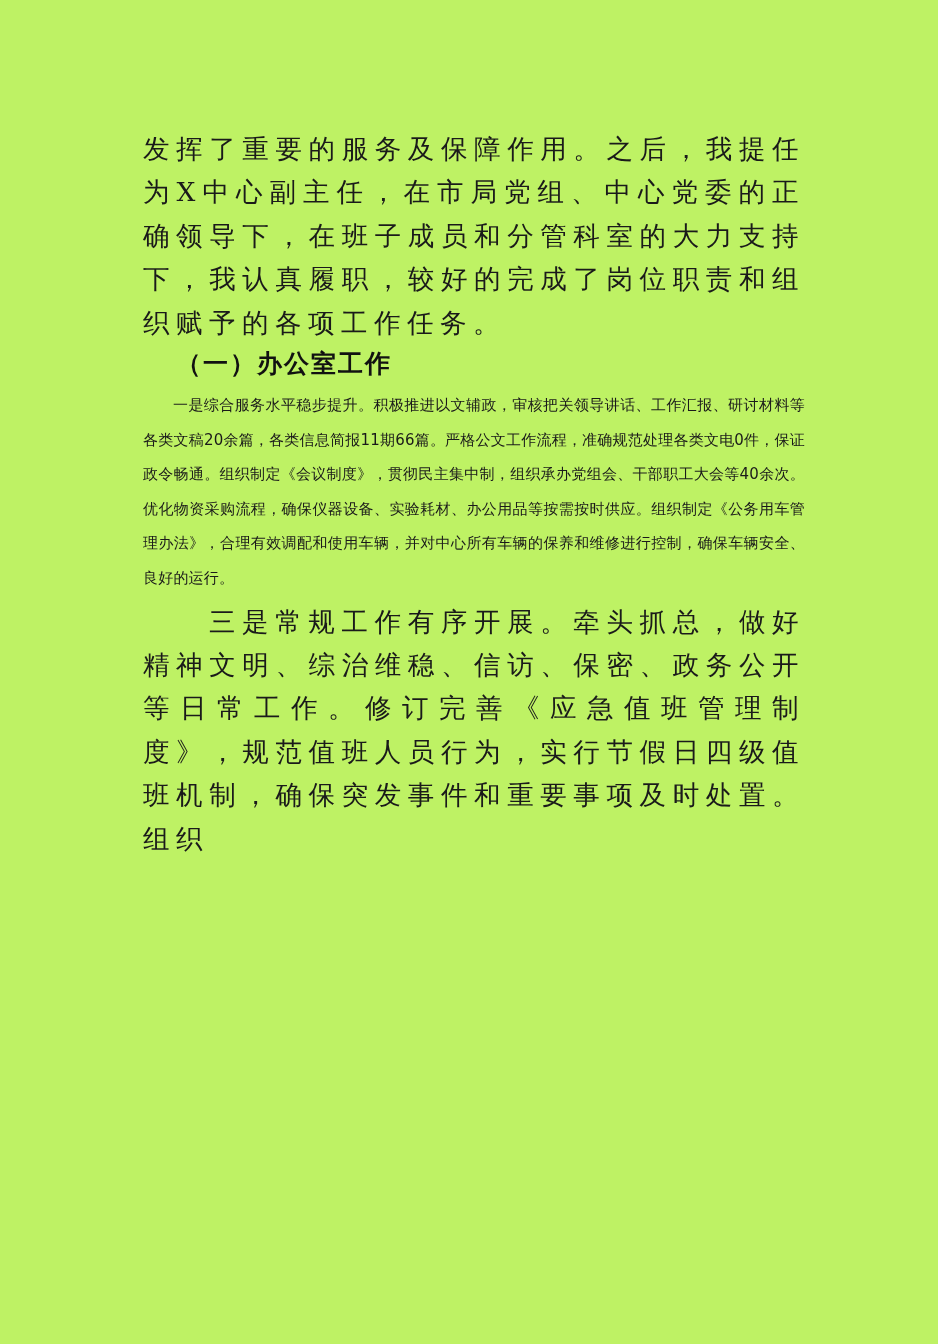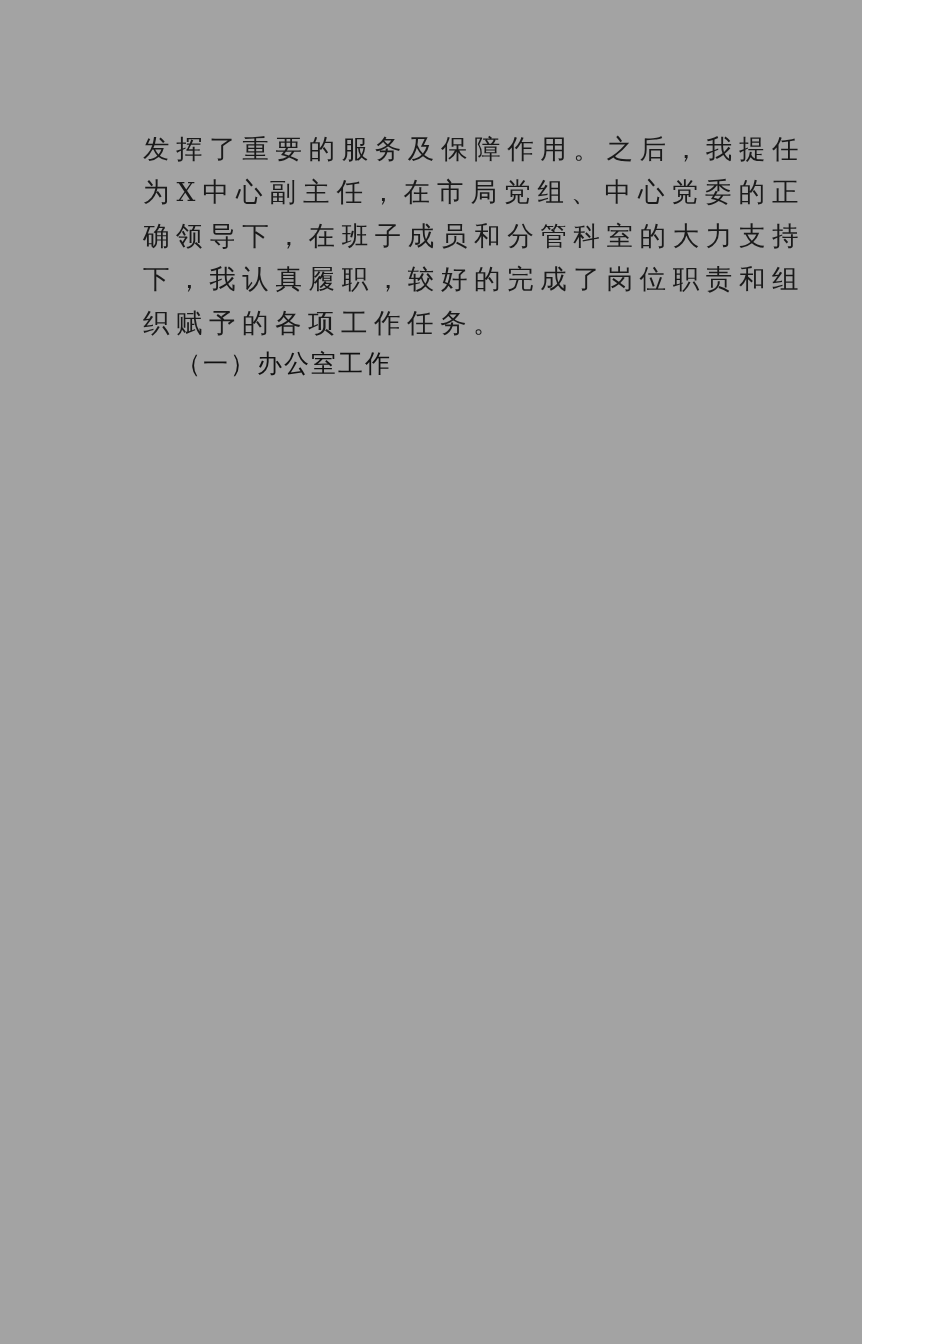--- a/index.html
+++ b/index.html
@@ -1,32 +1,32 @@
 <!DOCTYPE html>
 <html><head>
 <meta charset="utf-8">
 <style>
   html, body { margin: 0; padding: 0; background: #ffffff; }
   body { width: 950px; height: 1344px; position: relative; overflow: hidden; }
-  .page { position: absolute; left: 0; top: 0; width: 862px; height: 1344px; background: #a3a3a3; }
+  .page { position: absolute; left: 0; top: 0; width: 938px; height: 1344px; background: #bef264; }
   .content { position: absolute; left: 143px; top: 127px; width: 662px; color: #111; }
   .p-large {
     font-family: "DejaVu Serif", serif;
     font-size: 26.5px;
     line-height: 43.4px;
     letter-spacing: 6.5px;
     margin: 0;
     text-align: justify;
     text-justify: inter-character;
     color: #1a1a1a;
   }
   .indent { text-indent: 66px; }
   .heading {
     font-family: "DejaVu Sans", sans-serif;
-    font-weight: normal;
+    font-weight: bold;
     font-size: 25px;
     line-height: 40px;
     margin: 0;
     padding-left: 33px;
     letter-spacing: 2px;
     height: 44px;
     color: #111;
   }
   .p-small {
     font-family: "DejaVu Sans", sans-serif;
@@ -41,15 +41,17 @@
   .p-small.indent { text-indent: 30px; }
   .gap { height: 4px; }
 </style>
 </head>
 <body>
 
 <div class="page">
   <div class="content">
     <p class="p-large">发挥了重要的服务及保障作用。之后，我提任为X中心副主任，在市局党组、中心党委的正确领导下，在班子成员和分管科室的大力支持下，我认真履职，较好的完成了岗位职责和组织赋予的各项工作任务。</p>
     <h2 class="heading">（一）办公室工作</h2>
+    <p class="p-small indent">一是综合服务水平稳步提升。积极推进以文辅政，审核把关领导讲话、工作汇报、研讨材料等各类文稿20余篇，各类信息简报11期66篇。严格公文工作流程，准确规范处理各类文电0件，保证政令畅通。组织制定《会议制度》，贯彻民主集中制，组织承办党组会、干部职工大会等40余次。优化物资采购流程，确保仪器设备、实验耗材、办公用品等按需按时供应。组织制定《公务用车管理办法》，合理有效调配和使用车辆，并对中心所有车辆的保养和维修进行控制，确保车辆安全、良好的运行。</p>
     <div class="gap"></div>
+    <p class="p-large indent">三是常规工作有序开展。牵头抓总，做好精神文明、综治维稳、信访、保密、政务公开等日常工作。修订完善《应急值班管理制度》，规范值班人员行为，实行节假日四级值班机制，确保突发事件和重要事项及时处置。组织</p>
   </div>
 </div>
 
 </body></html>

